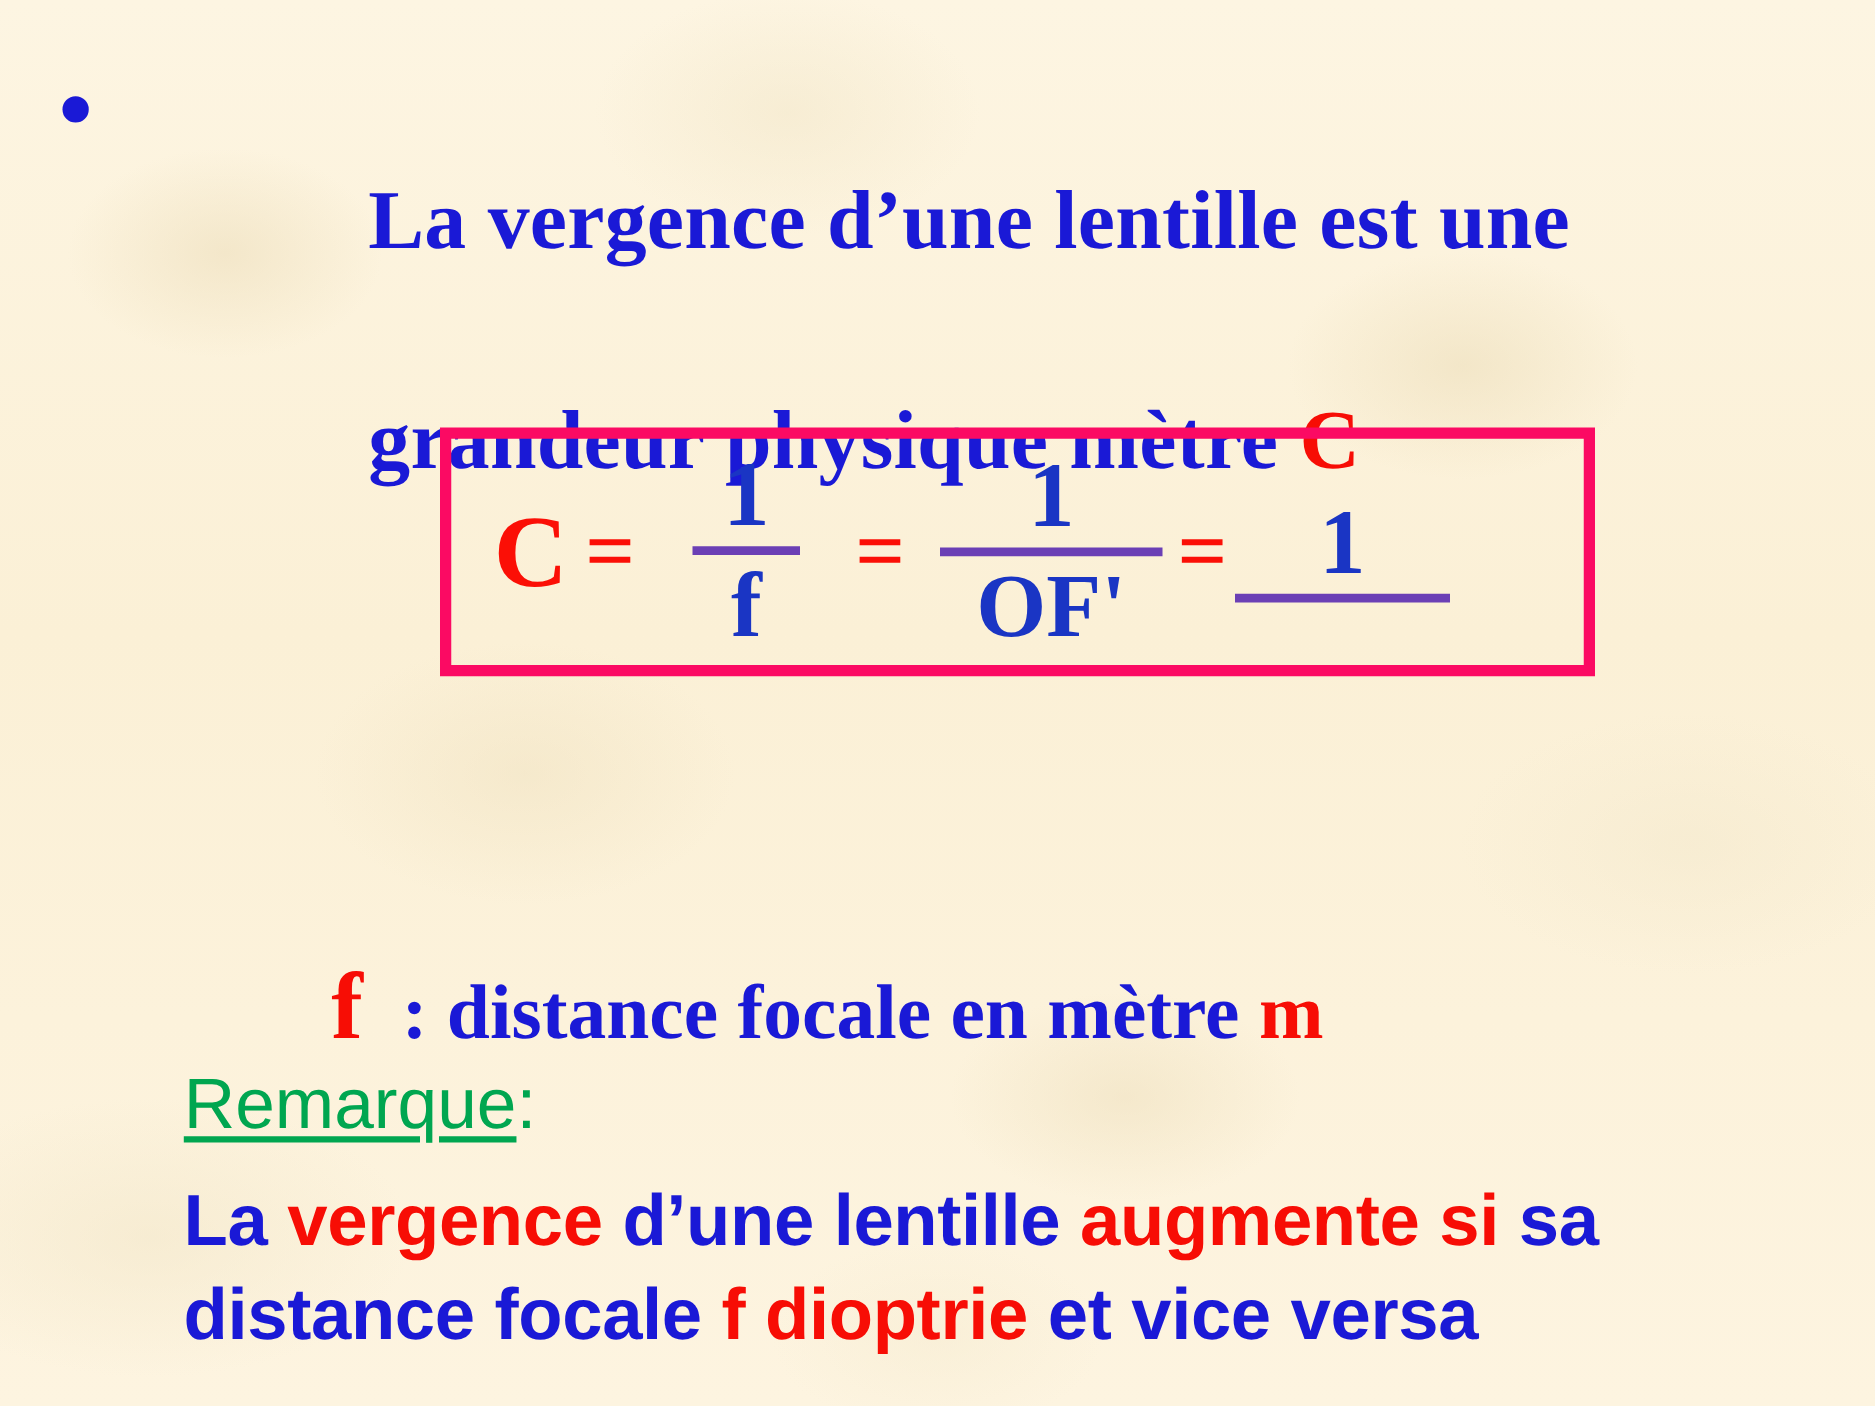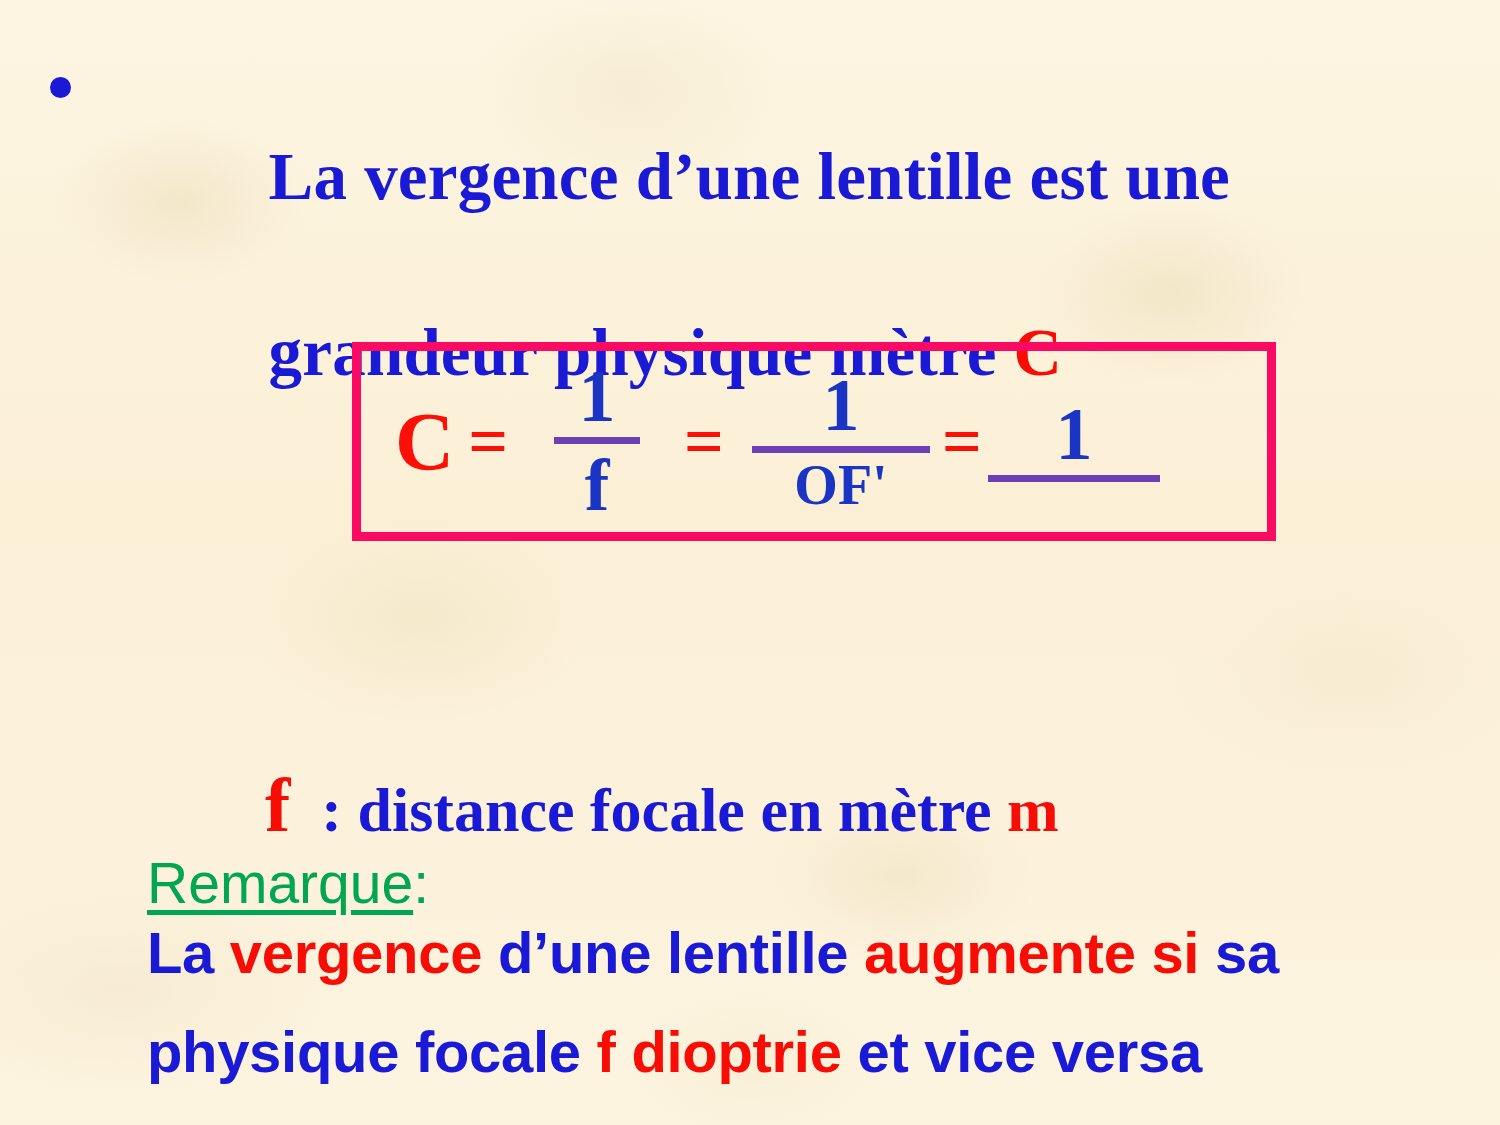--- a/index.html
+++ b/index.html
@@ -113,21 +113,21 @@
     height: 7px;
     background: #6b3fb5;
     width: 100%;
     margin: 4px 0 2px 0;
   }
   .frac .den {
     font-size: 74px;
     line-height: 1.0;
     padding-top: 2px;
   }
-  .frac.wide .den { font-size: 56px; }
+  .frac.wide .den { font-size: 72px; }
   .frac.narrow { min-width: 86px; }
   .frac.mid { min-width: 178px; }
   .frac.last { min-width: 172px; }
 
   
   .legend-line {
     position: absolute;
     font-family: "Liberation Serif", serif;
     font-weight: bold;
     font-size: 62px;
@@ -169,21 +169,21 @@
     letter-spacing: -0.3px;
   }
   .remarque-para .red { color: #f70d05; }
 </style>
 </head>
 <body>
 
 <div id="slide">
   <div class="layer">
 
-    <div class="bullet-row" style="left:50px; top:44px; width:1280px;">
+    <div class="bullet-row" style="left:50px; top:44px; width:1280px;gap:26px;">
       <div class="bullet-dot" style="margin-top:33px; margin-right:62px;"></div>
       <div class="bullet-text">
         <span>La vergence d’une lentille est une</span><br>
         <span>grandeur physique mètre </span><span class="red">C</span>
       </div>
     </div>
 
 
     <div id="formula-box">
       <div id="formula-inner">
@@ -218,22 +218,22 @@
 
 
     <div class="legend-line" style="left:172px; top:705px;">
       <span class="sym">f</span><span>  : </span><span>distance focale en mètre </span><span class="red">m</span>
     </div>
 
     <div id="remarque-heading">
       <span class="uline">Remarque</span><span>:</span>
     </div>
 
-    <div class="remarque-para" style="top:866px;text-align:right;">
+    <div class="remarque-para" style="top:890px;text-align:right;">
       <span>La </span><span class="red">vergence</span><span> d’une lentille </span><span class="red">augmente</span><span class="red"> si</span><span> sa</span>
     </div>
 
     <div class="remarque-para" style="top:965px;">
-      <span>physique focale </span><span class="red">f dioptrie</span><span> et vice versa</span>
+      <span>distance focale </span><span class="red">f dioptrie</span><span> et vice versa</span>
     </div>
 
   </div>
 </div>
 
 </body></html>

